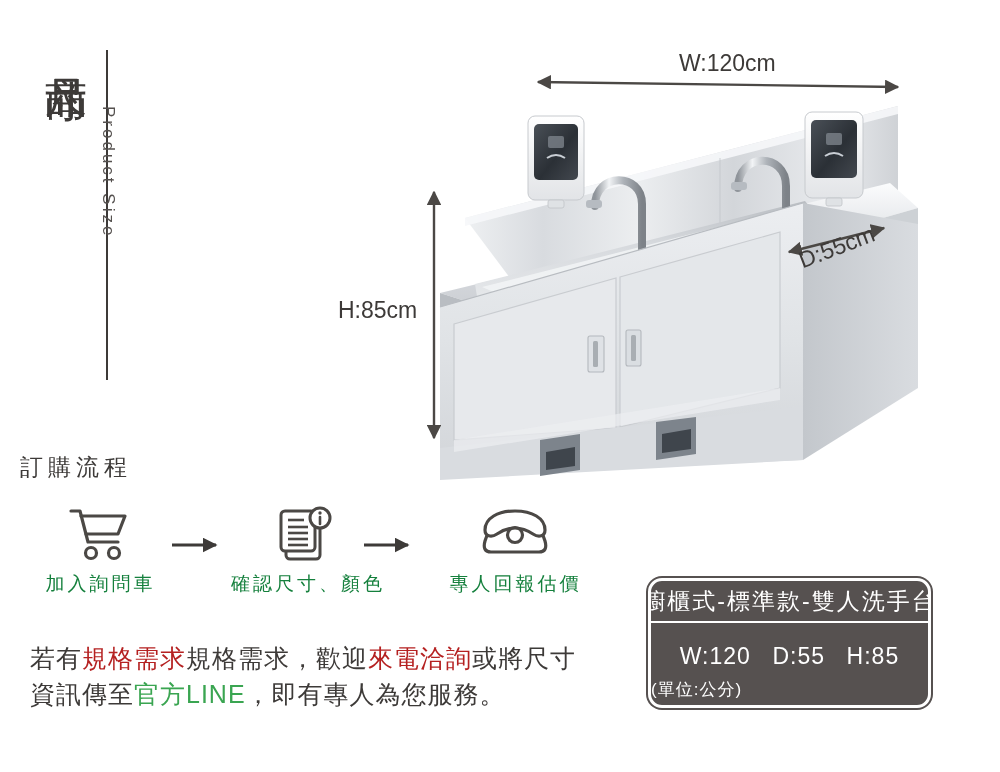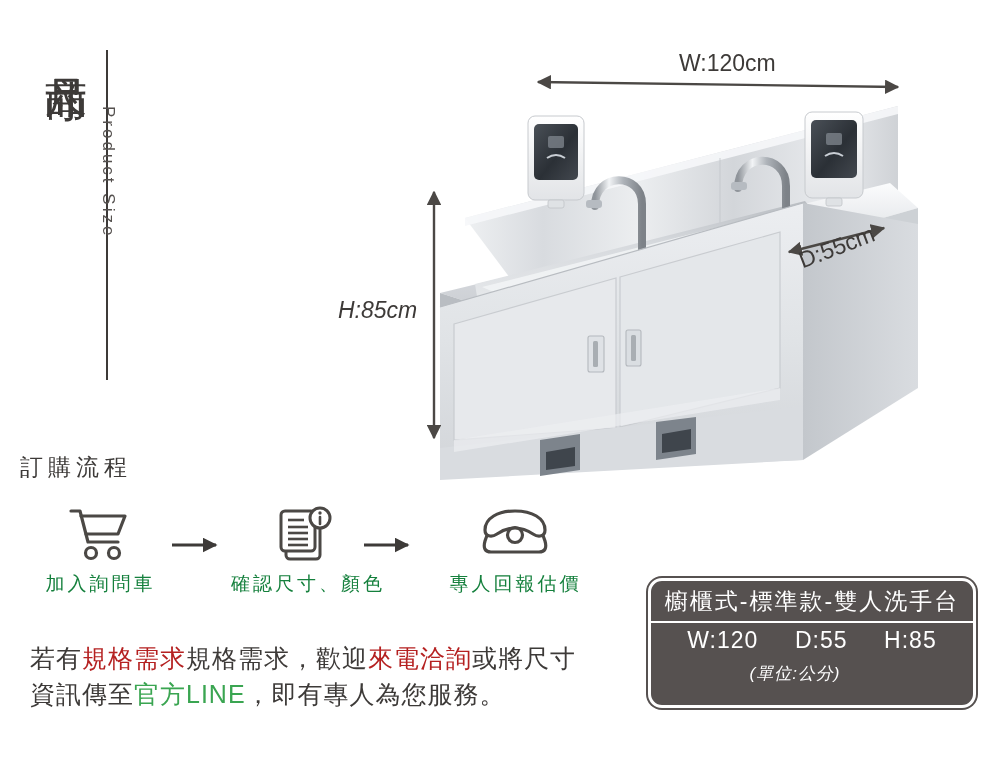--- a/index.html
+++ b/index.html
@@ -61,48 +61,48 @@
     width:600px;
     font-size:25px;line-height:1.45;
     letter-spacing:1px;color:#3d3a38;
   }
   .hl-red{color:#b52121;}
   .hl-green{color:#3aa551;}
 
   
   .spec-box{
     position:absolute;left:648px;top:578px;
-    width:328px;height:130px;
+    width:283px;height:130px;
     border:3px solid #ffffff;
     border-radius:14px;
     background:#565150;
     box-shadow:0 0 0 2px #565150;
     box-sizing:border-box;
     overflow:hidden;
   }
   .spec-title{
     height:42px;display:flex;align-items:center;justify-content:center;
     color:#ffffff;font-size:23px;letter-spacing:2px;white-space:nowrap;
     border-bottom:2px solid #ffffff;
     box-sizing:border-box;
   }
   .spec-dims{
     display:flex;align-items:center;justify-content:space-around;
-    padding:4px 18px 0 18px;
+    padding:20px 18px 0 18px;
     color:#ffffff;font-size:23px;letter-spacing:1px;
   }
   .spec-unit{
-    text-align:center;padding:8px 34px 0 0;
-    color:#ffffff;font-size:17px;letter-spacing:1px;font-style:italic;
+    text-align:left;padding:8px 34px 0 0;
+    color:#ffffff;font-size:17px;letter-spacing:1px;
   }
 
   
   .dim-label{position:absolute;font-size:23px;color:#3d3a38;letter-spacing:0px;white-space:nowrap;}
   #dim-w-label{left:679px;top:50px;}
-  #dim-h-label{left:338px;top:297px;font-style:italic;}
+  #dim-h-label{left:338px;top:297px;}
   #dim-d-label{left:795px;top:249px;transform:rotate(-21deg);transform-origin:left top;}
 
   .svg-layer{position:absolute;inset:0;pointer-events:none;}
 
   
   .product{position:absolute;left:420px;top:88px;width:500px;height:420px;}
 </style>
 </head>
 <body>
 

